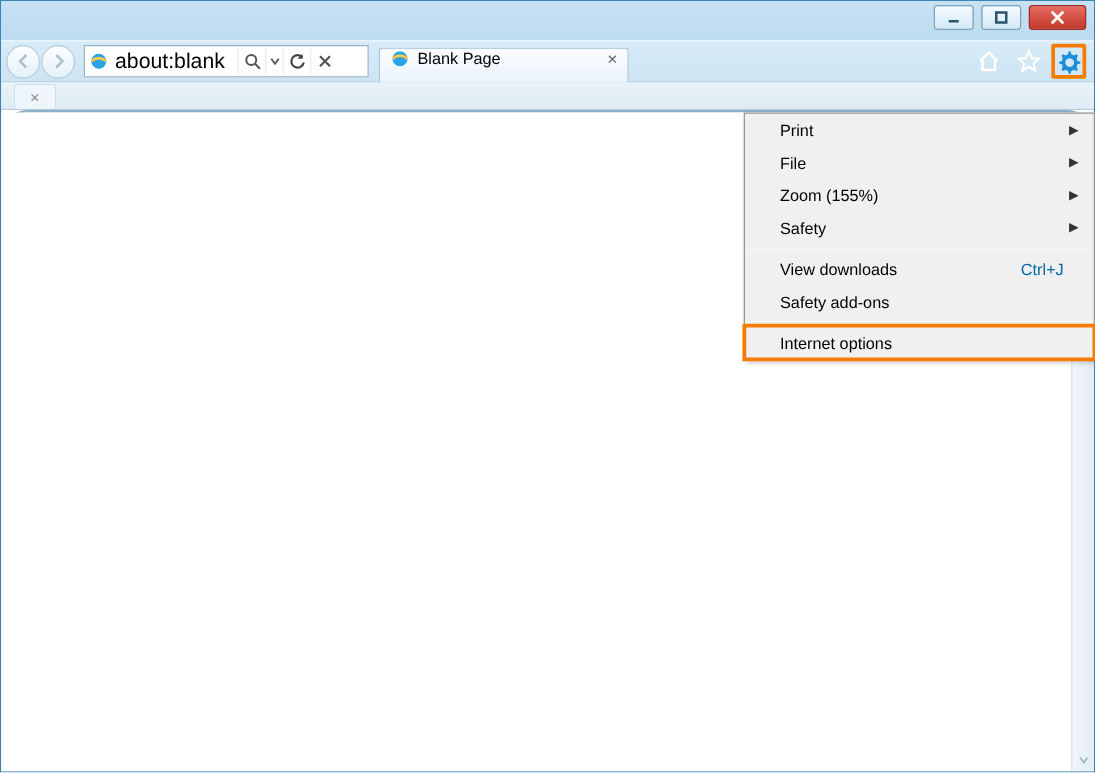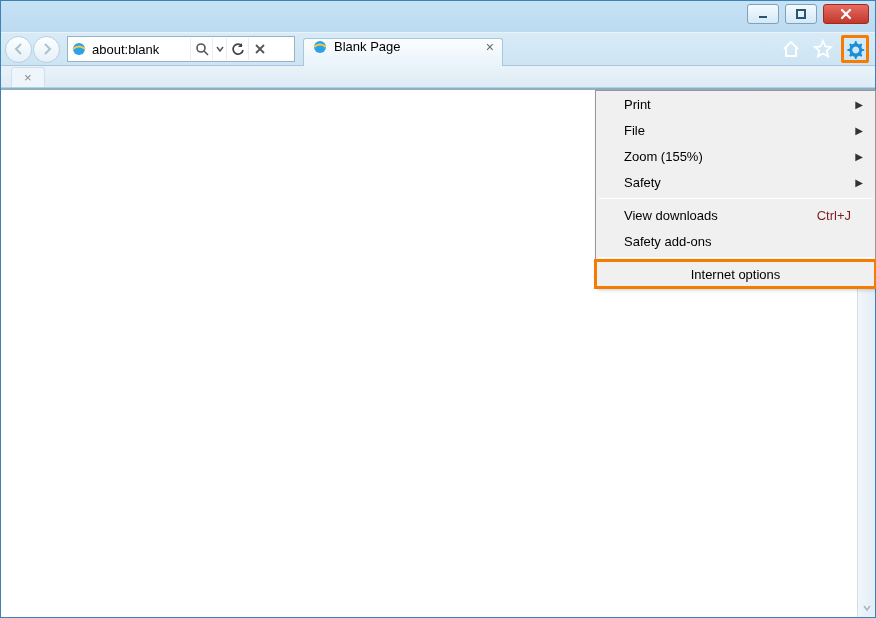--- a/index.html
+++ b/index.html
@@ -32,58 +32,58 @@
       width: 27px; height: 27px; border: 1px solid #b6cfdf; border-radius: 50%;
       background: linear-gradient(#fdfeff, #e5f1f9); display: flex; align-items: center; justify-content: center; cursor: pointer;
     }
     .navbtn svg { opacity: .4; }
     .addrbox {
       margin-left: 5px; height: 26px; background: #fff; border: 1px solid #97b4c7;
       display: flex; align-items: center; width: 228px;
     }
     .addrbox .ie-ico { width: 22px; display:flex; align-items:center; justify-content:center; }
     .addrbox input {
-      border: none; outline: none; height: 22px; width: 100px; padding-left: 2px; font-size: 13px;
+      border: none; outline: none; height: 22px; width: 100px; padding-left: 2px; font-size: 17px;
     }
     .addr-icon { width: 22px; height: 22px; display:flex; align-items:center; justify-content:center; border-left: 1px solid #e3eef6; cursor:pointer; }
     .tabstrip { display: flex; align-items:flex-end; margin-left: 6px; height: 34px; }
     .tab {
       height: 28px; background: linear-gradient(#fbfdff, #e9f3fa); border: 1px solid #a9c6da;
       border-bottom: none; padding: 0 8px; display:flex; align-items:flex-start; gap:6px;
       border-top-left-radius: 3px; border-top-right-radius: 3px; min-width: 200px;
     }
     .tab .closex { color:#666; font-size: 14px; cursor:pointer; margin-left:auto; }
     .right-icons { margin-left:auto; display:flex; align-items:center; gap:4px; padding-right:2px; }
     .r-icon { width: 28px; height: 28px; display:flex; align-items:center; justify-content:center; cursor:pointer; color:#fff; }
     .gear-highlight { border: 3px solid #f57c00; border-radius: 2px; }
     .gear-highlight svg { fill:#1a8fd8; }
 
     
     .tabrow2 { height: 22px; background: linear-gradient(#e8f2f9,#dfecf5); border-bottom:1px solid #b6cfdf; display:flex; align-items:center; padding-left:10px; }
     .minitab { height: 20px; background:#eef6fb; border:1px solid #cfe0eb; border-bottom:none; padding:0 12px; display:flex; align-items:center; color:#888; cursor:pointer; border-top-left-radius:3px; border-top-right-radius:3px; font-size:12px; }
 
     
-    .content-wrap { flex: 1; display: flex; position: relative; border-top: 2px solid #8db0c7; }
+    .content-wrap { flex: 1; display: flex; position: relative; border-top: 2px solid #8db0c7; border-radius: 21px; }
     .content { flex:1; background:#fff; }
     .scrollbar { width: 18px; background: linear-gradient(90deg,#f1f6fa,#e3edf4); border-left:1px solid #cddfea; display:flex; flex-direction:column; justify-content:space-between; }
     .scrollbtn { height:18px; display:flex; align-items:center; justify-content:center; color:#6b8fa8; }
 
     
     .tools-menu {
       position: absolute; top: 0; right: -1px; width: 281px;
       background: #f0f0f0; border: 1px solid #979797; box-shadow: 2px 2px 4px rgba(0,0,0,.2);
       z-index: 10;
     }
     .menu-item {
       height: 26px; display:flex; align-items:center; padding: 0 28px; cursor:pointer; position:relative; font-size: 13px;
     }
     .menu-item .chevron { position:absolute; right:12px; font-size: 10px; color:#333; }
-    .menu-item .shortcut { position:absolute; right: 24px; color:#7f1d1d; }
+    .menu-item .shortcut { position:absolute; right: 24px; color:#0369a1; }
     .menu-sep { height:1px; background:#d0d0d0; margin: 3px 2px; border-bottom:1px solid #fff; }
-    .menu-item.highlighted { outline: 3px solid #f57c00; outline-offset: -1px; justify-content: center; }
+    .menu-item.highlighted { outline: 3px solid #f57c00; outline-offset: -1px; }
   </style>
 </head>
 <body>
 
 <div class="window">
 
   <div class="titlebar">
     <div class="winbtn">
       <svg width="12" height="12">
           <rect x="2" y="8" width="8" height="2" fill="#2b546f"></rect>

